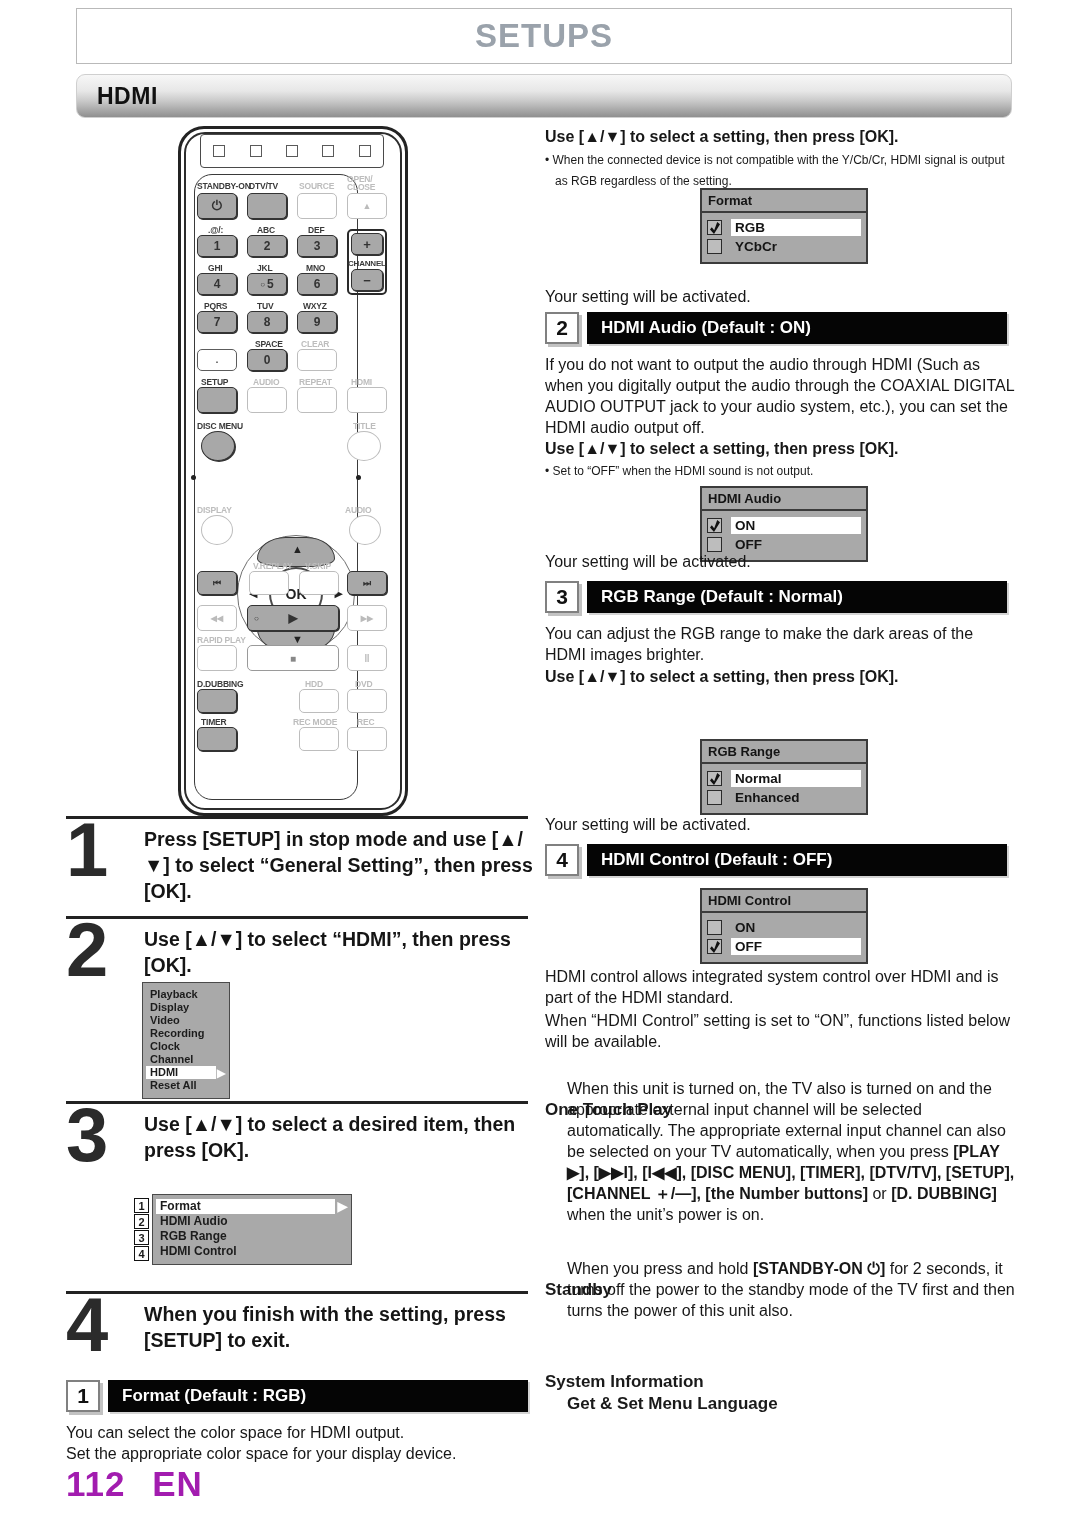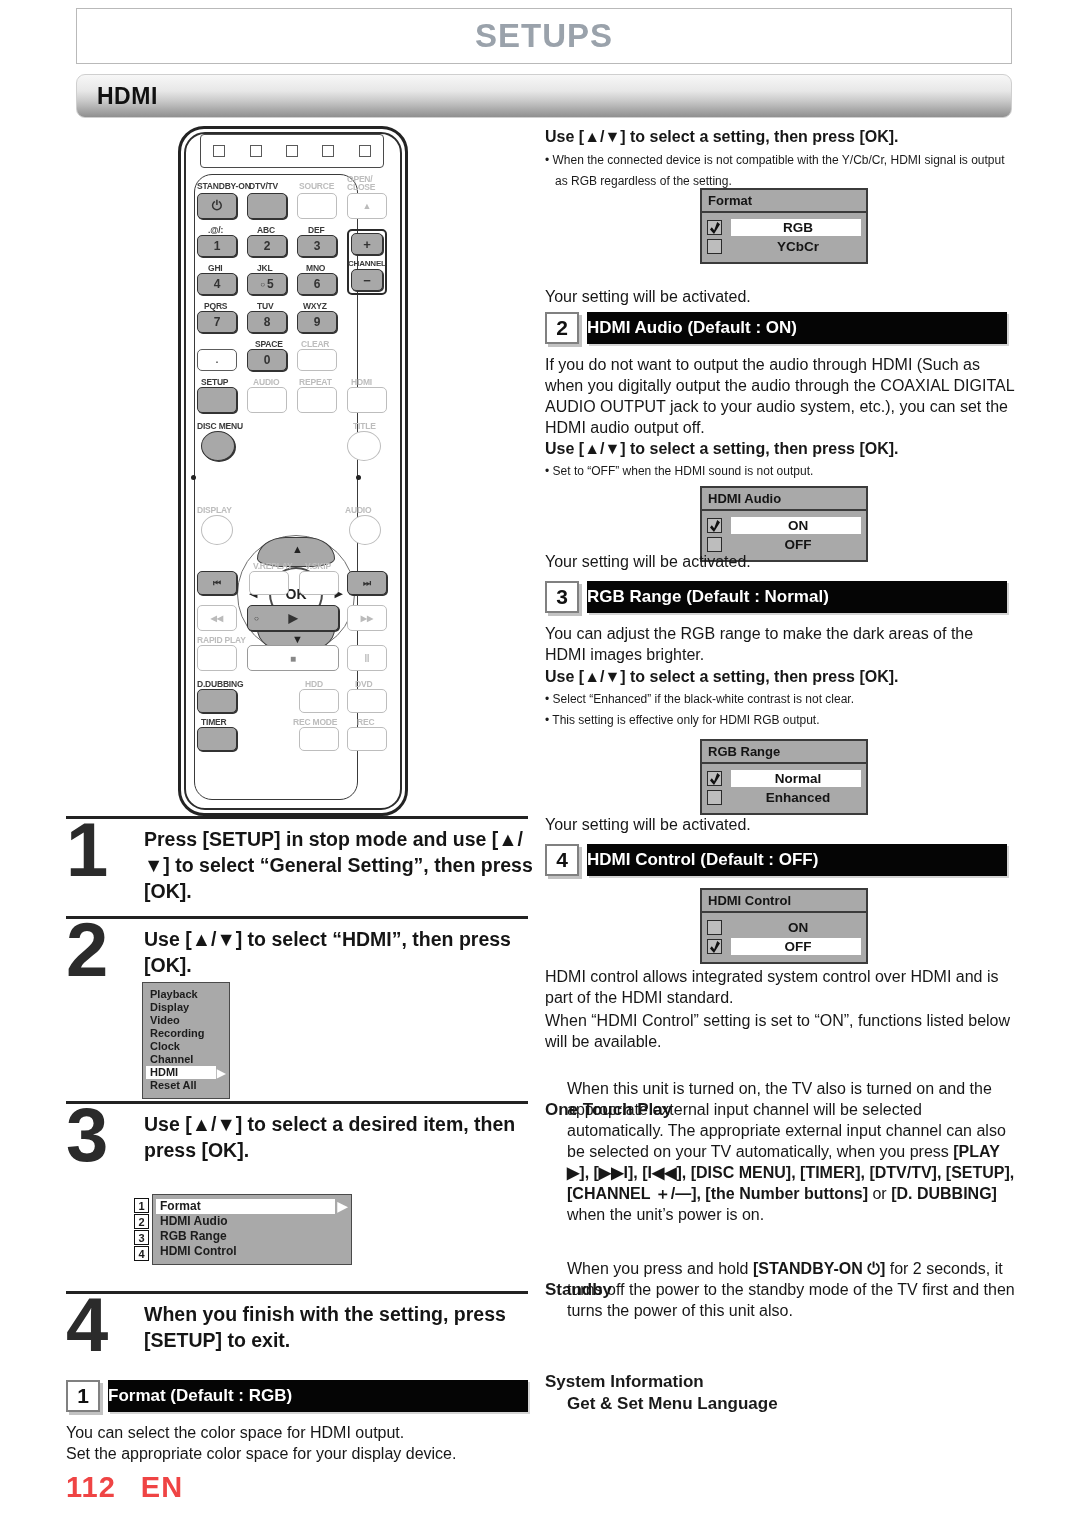--- a/index.html
+++ b/index.html
@@ -127,38 +127,38 @@
     position:absolute; left:0; top:0; width:34px; height:32px;
     border:2px solid #808080; background:#fff;
     display:flex;align-items:center;justify-content:center;
     font-size:21px;font-weight:bold;color:#111;
     box-shadow:3px 3px 0 #c2c2c2;
   }
   .sechead .bar{
     position:absolute; left:42px; right:0; top:0; height:32px;
     background:#050505; color:#fff;
     display:flex; align-items:center;
-    font-size:17px; font-weight:bold; padding-left:0;
+    font-size:17px; font-weight:bold; padding-left:14px;
     box-shadow:2px 2px 0 #d4d4d4;
   }
 
   
   .p{ font-size:16px; line-height:21px; color:#171717; }
   .p.b{ font-weight:bold; }
   .bullets{ font-size:12px; line-height:21px; }
   .bullets div{ padding-left:10px; text-indent:-10px; }
 
   
   .dlg{ width:168px; border:2px solid #3b3b3b; background:#a9a9a9; }
   .dlg .hd{
     font-size:13px; font-weight:bold; color:#141414;
     padding:3px 6px; border-bottom:2px solid #3b3b3b;
   }
   .dlg .bd{ padding:5px 5px 6px 5px; }
-  .dlg .opt{ display:flex; align-items:center; height:19px;text-align:center; }
+  .dlg .opt{ display:flex; align-items:center; height:19px; }
   .dlg .cb{
     width:15px;height:15px;border:1.5px solid #2a2a2a;background:#bdbdbd;
     margin-right:9px; flex:0 0 auto; position:relative;
   }
   .dlg .cb.on::after{
     content:""; position:absolute; left:2px; top:1px;
     width:10px; height:12px;
     background:#111;
     clip-path:polygon(72% 0%,100% 18%,40% 100%,0% 62%,18% 44%,42% 68%);
   }
@@ -168,21 +168,21 @@
   }
   .dlg .opt.sel .nm{ background:#ffffff; }
 
   
   .subh{ font-size:17px; font-weight:bold;margin-top:44px; }
   .indent{ margin-left:22px; }
 
   
   #pageno{
     position:absolute; left:66px; bottom:20px;
-    font-size:29px; font-weight:bold; color:#ef4444; letter-spacing:1px;
+    font-size:35px; font-weight:bold; color:#a21caf; letter-spacing:1px;
   }
   #pageno span{ margin-left:16px; }
 </style>
 </head>
 <body>
 
 <div id="title-bar">
   <div class="ttl">SETUPS</div>
 </div>
 
@@ -430,24 +430,20 @@
   </div>
 
   <div class="p" style="position:absolute;left:0;top:425px">Your setting will be activated.</div>
 
   <div class="sechead" style="position:absolute;left:0;top:455px;width:462px">
     <div class="nbox">3</div>
     <div class="bar">RGB Range (Default : Normal)</div>
   </div>
   <div class="p" style="position:absolute;left:0;top:497px;width:470px">You can adjust the RGB range to make the dark areas of the HDMI images brighter.</div>
   <div class="p b" style="position:absolute;left:0;top:540px;width:470px">Use [▲/▼] to select a setting, then press [OK].</div>
-  <div class="bullets" style="position:absolute;left:0;top:563px;width:470px">
-    <div>• Select “Enhanced” if the black-white contrast is not clear.</div>
-    <div>• This setting is effective only for HDMI RGB output.</div>
-  </div>
 
   <div class="dlg" style="position:absolute;left:155px;top:613px">
     <div class="hd">RGB Range</div>
     <div class="bd">
       <div class="opt sel">
         <span class="cb on"></span>
         <span class="nm">Normal</span>
       </div>
       <div class="opt">
         <span class="cb"></span>

